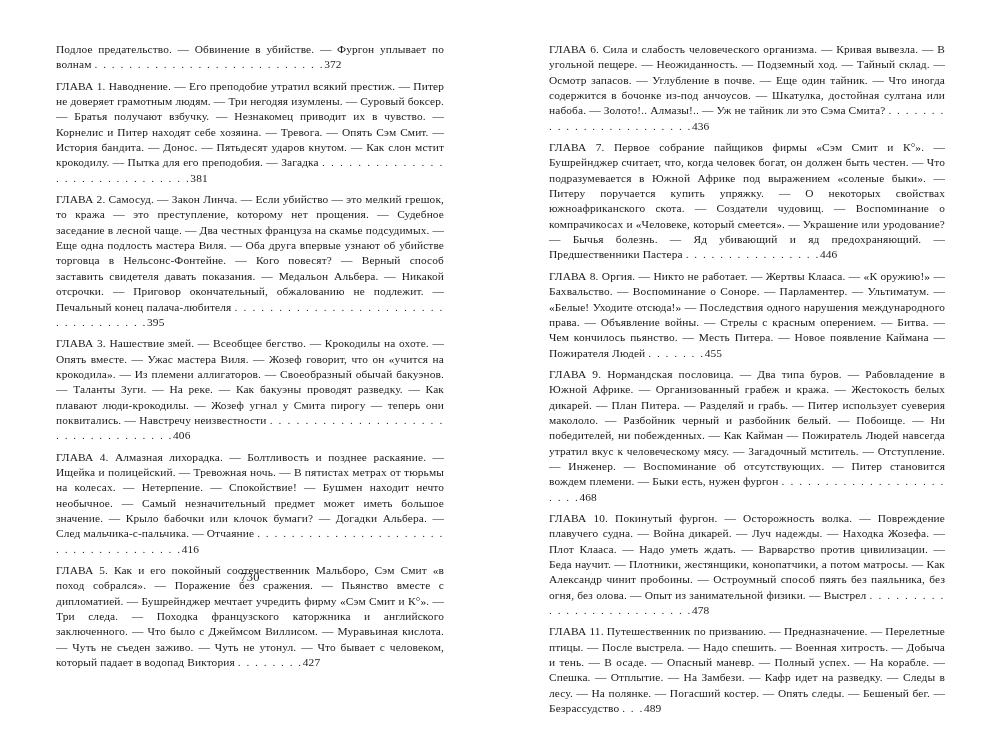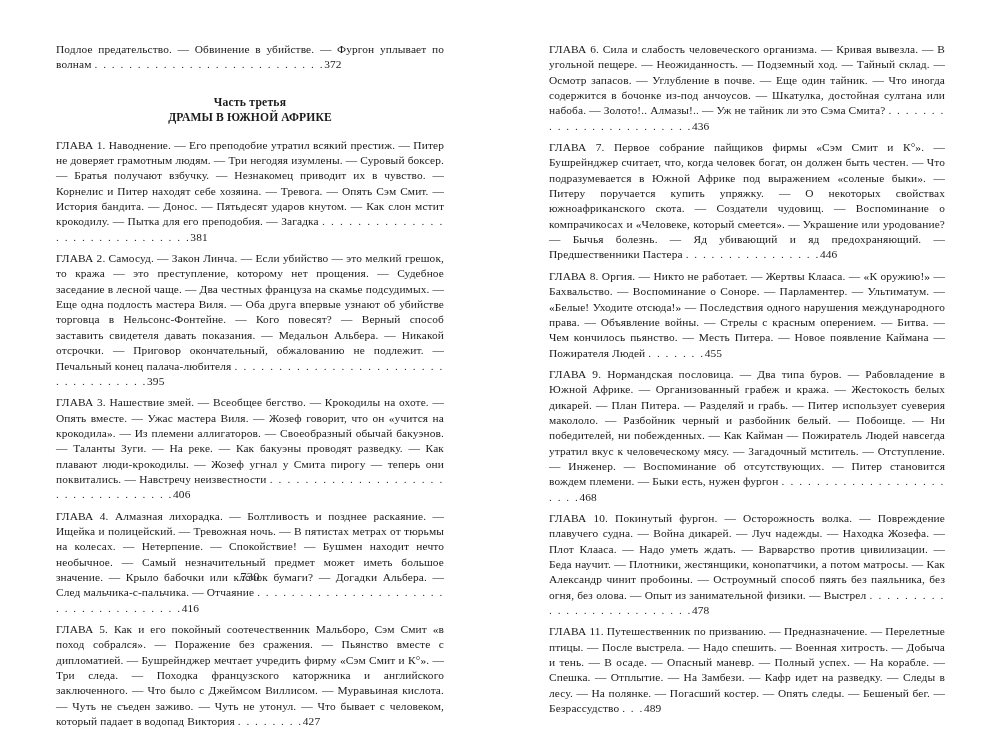--- a/index.html
+++ b/index.html
@@ -90,24 +90,20 @@
 </head>
 <body>
 
 <div class="spread">
 
   <div class="page page-left">
     <div class="toc-body">
 
       <p class="entry"><span>Подлое предательство. — Обвинение в убийстве. — Фургон уплывает по волнам</span> <span class="lead">. . . . . . . . . . . . . . . . . . . . . . . . . . .</span><span class="pnum">372</span></p>
 
-      <div class="part-head">
-        <span class="pl1">Часть третья</span>
-        <span class="pl2">ДРАМЫ В ЮЖНОЙ АФРИКЕ</span>
-      </div>
 
       <p class="entry"><span>ГЛАВА 1. Наводнение. — Его преподобие утратил всякий престиж. — Питер не доверяет грамотным людям. — Три негодяя изумлены. — Суровый боксер. — Братья получают взбучку. — Незнакомец приводит их в чувство. — Корнелис и Питер находят себе хозяина. — Тревога. — Опять Сэм Смит. — История бандита. — Донос. — Пятьдесят ударов кнутом. — Как слон мстит крокодилу. — Пытка для его преподобия. — Загадка</span> <span class="lead">. . . . . . . . . . . . . . . . . . . . . . . . . . . . . .</span><span class="pnum">381</span></p>
 
       <p class="entry"><span>ГЛАВА 2. Самосуд. — Закон Линча. — Если убийство — это мелкий грешок, то кража — это преступление, которому нет прощения. — Судебное заседание в лесной чаще. — Два честных француза на скамье подсудимых. — Еще одна подлость мастера Виля. — Оба друга впервые узнают об убийстве торговца в Нельсонс-Фонтейне. — Кого повесят? — Верный способ заставить свидетеля давать показания. — Медальон Альбера. — Никакой отсрочки. — Приговор окончательный, обжалованию не подлежит. — Печальный конец палача-любителя</span> <span class="lead">. . . . . . . . . . . . . . . . . . . . . . . . . . . . . . . . . . .</span><span class="pnum">395</span></p>
 
       <p class="entry"><span>ГЛАВА 3. Нашествие змей. — Всеобщее бегство. — Крокодилы на охоте. — Опять вместе. — Ужас мастера Виля. — Жозеф говорит, что он «учится на крокодила». — Из племени аллигаторов. — Своеобразный обычай бакуэнов. — Таланты Зуги. — На реке. — Как бакуэны проводят разведку. — Как плавают люди-крокодилы. — Жозеф угнал у Смита пирогу — теперь они поквитались. — Навстречу неизвестности</span> <span class="lead">. . . . . . . . . . . . . . . . . . . . . . . . . . . . . . . . . .</span><span class="pnum">406</span></p>
 
       <p class="entry"><span>ГЛАВА 4. Алмазная лихорадка. — Болтливость и позднее раскаяние. — Ищейка и полицейский. — Тревожная ночь. — В пятистах метрах от тюрьмы на колесах. — Нетерпение. — Спокойствие! — Бушмен находит нечто необычное. — Самый незначительный предмет может иметь большое значение. — Крыло бабочки или клочок бумаги? — Догадки Альбера. — След мальчика-с-пальчика. — Отчаяние</span> <span class="lead">. . . . . . . . . . . . . . . . . . . . . . . . . . . . . . . . . . . . .</span><span class="pnum">416</span></p>
 
       <p class="entry"><span>ГЛАВА 5. Как и его покойный соотечественник Мальборо, Сэм Смит «в поход собрался». — Поражение без сражения. — Пьянство вместе с дипломатией. — Бушрейнджер мечтает учредить фирму «Сэм Смит и К°». — Три следа. — Походка французского каторжника и английского заключенного. — Что было с Джеймсом Виллисом. — Муравьиная кислота. — Чуть не съеден заживо. — Чуть не утонул. — Что бывает с человеком, который падает в водопад Виктория</span> <span class="lead">. . . . . . . .</span><span class="pnum">427</span></p>

